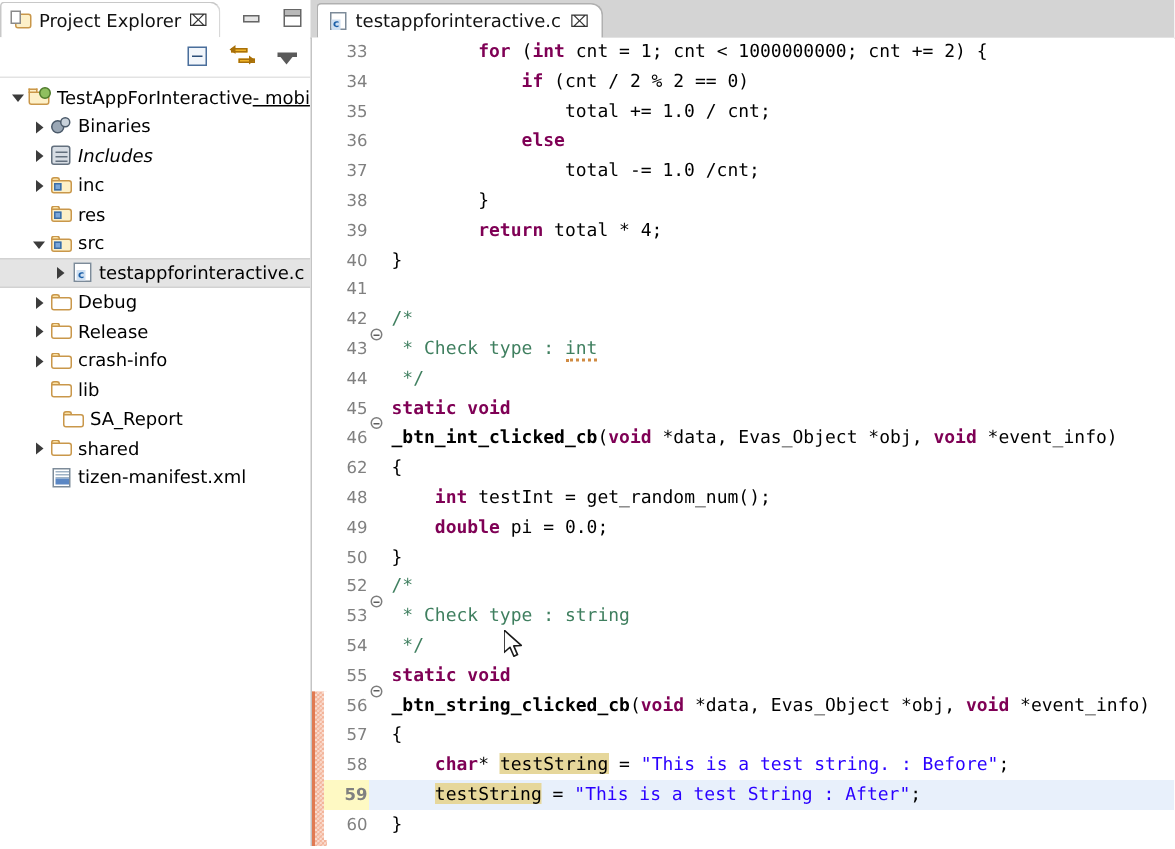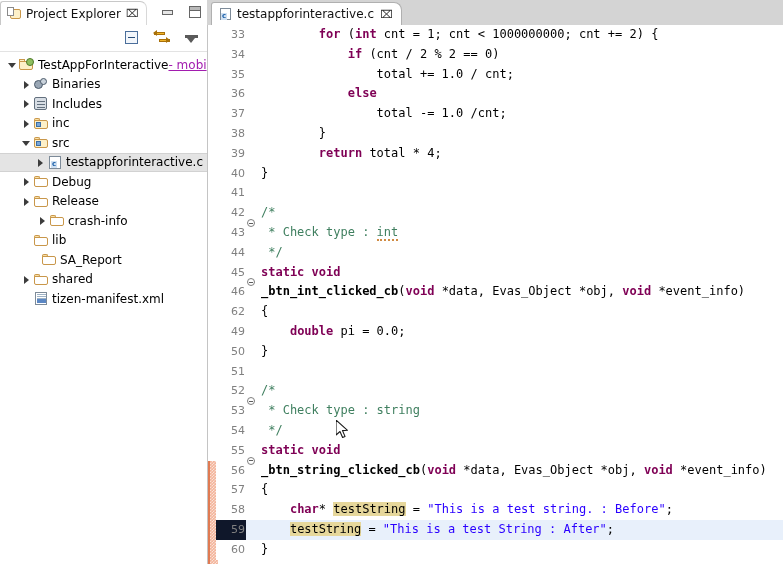--- a/index.html
+++ b/index.html
@@ -119,21 +119,21 @@
     border-bottom: 4px solid transparent;
   }
   .twist.open::before {
     content: ""; position: absolute; left: 2px; top: 5px;
     border-top: 5px solid #3c3c3c;
     border-left: 4px solid transparent;
     border-right: 4px solid transparent;
   }
   .ticon { width: 16px; height: 15px; flex: 0 0 16px; position: relative; margin-right: 3px; }
   .tlabel { color: #000; }
-  .tsuffix { color: #a21caf; text-decoration: underline; }
+  .tsuffix { color: #000000; text-decoration: underline; }
 
   
   .ic-folder { position:absolute; left:1px; top:2px; width:14px; height:11px; }
   .ic-folder .body {
     position:absolute; left:0; top:2px; width:14px; height:9px;
     background:#fbe3a8; border:1px solid #c9974a;
     border-radius:0 2px 2px 2px; box-sizing:border-box;
   }
   .ic-folder .tabtop {
     position:absolute; left:0; top:0; width:6px; height:3px;
@@ -272,21 +272,21 @@
     width: 30px; flex: 0 0 30px;
     text-align: right;
     color: #808080;
     font-size: 11px;
     padding-right: 1px;
     background: #ffffff;
     font-family: "DejaVu Sans", "Liberation Sans", sans-serif;
     box-sizing: border-box;
     user-select: none;
   }
-  .crow.curline .gutter { background:#0f172a; }
+  .crow.curline .gutter { background:#fef9c3;font-weight:bold; }
   .fold {
     width: 11px; flex: 0 0 11px;
     position: relative;
     background: #ffffff;
   }
   .crow.curline .fold { background:#ffffff; }
   .fold.has::before {
     content:""; position:absolute; left:1px; top:6px;
     width:8px; height:8px; border:1px solid #7e7e7e;
     border-radius:50%; background:#ffffff; box-sizing:border-box;
@@ -379,38 +379,48 @@
         <div class="tnode" style="padding-left: 20px;">
           <span class="twist closed"></span>
           <span class="ticon">
             <span class="ic-bin">
               <span class="g1"></span>
               <span class="g2"></span>
             </span>
           </span>
           <span class="tlabel">Binaries</span>
         </div>
-        <div class="tnode" style="padding-left: 20px;">
+        <div class="tnode" style="padding-left: 20px; font-style: italic;">
           <span class="twist closed"></span>
           <span class="ticon">
             <span class="ic-inc"></span>
           </span>
           <span class="tlabel">Includes</span>
         </div>
         <div class="tnode" style="padding-left: 20px;">
           <span class="twist closed"></span>
           <span class="ticon">
             <span class="ic-folder src">
               <span class="tabtop"></span>
               <span class="body"></span>
             </span>
           </span>
           <span class="tlabel">inc</span>
         </div>
         <div class="tnode" style="padding-left: 20px;">
+          <span class="twist "></span>
+          <span class="ticon">
+            <span class="ic-folder src">
+              <span class="tabtop"></span>
+              <span class="body"></span>
+            </span>
+          </span>
+          <span class="tlabel">res</span>
+        </div>
+        <div class="tnode" style="padding-left: 20px;">
           <span class="twist open"></span>
           <span class="ticon">
             <span class="ic-folder src">
               <span class="tabtop"></span>
               <span class="body"></span>
             </span>
           </span>
           <span class="tlabel">src</span>
         </div>
         <div class="tnode selected" style="padding-left: 34px;">
@@ -433,21 +443,21 @@
         <div class="tnode" style="padding-left: 20px;">
           <span class="twist closed"></span>
           <span class="ticon">
             <span class="ic-folder plainopen">
               <span class="tabtop"></span>
               <span class="body"></span>
             </span>
           </span>
           <span class="tlabel">Release</span>
         </div>
-        <div class="tnode" style="padding-left: 36px; text-align: right;">
+        <div class="tnode" style="padding-left: 20px; text-align: right;">
           <span class="twist closed"></span>
           <span class="ticon">
             <span class="ic-folder plainopen">
               <span class="tabtop"></span>
               <span class="body"></span>
             </span>
           </span>
           <span class="tlabel">crash-info</span>
         </div>
         <div class="tnode" style="padding-left: 20px;">
@@ -515,23 +525,23 @@
           <div class="crow"><span class="gutter">38</span><span class="fold"></span><span class="ctext"><span class="pl">        }</span></span></div>
           <div class="crow"><span class="gutter">39</span><span class="fold"></span><span class="ctext"><span class="pl">        </span><span class="kw">return</span><span class="pl"> total * 4;</span></span></div>
           <div class="crow"><span class="gutter">40</span><span class="fold"></span><span class="ctext"><span class="pl">}</span></span></div>
           <div class="crow"><span class="gutter">41</span><span class="fold"></span><span class="ctext"><span class="pl"></span></span></div>
           <div class="crow"><span class="gutter">42</span><span class="fold has"></span><span class="ctext"><span class="cm">/*</span></span></div>
           <div class="crow"><span class="gutter">43</span><span class="fold"></span><span class="ctext"><span class="cm"> * Check type : </span><span class="cm spell">int</span></span></div>
           <div class="crow"><span class="gutter">44</span><span class="fold"></span><span class="ctext"><span class="cm"> */</span></span></div>
           <div class="crow"><span class="gutter">45</span><span class="fold has"></span><span class="ctext"><span class="kw">static void</span></span></div>
           <div class="crow"><span class="gutter">46</span><span class="fold"></span><span class="ctext"><span class="pl" style="font-weight: bold;">_btn_int_clicked_cb</span><span class="pl">(</span><span class="kw">void</span><span class="pl"> *data, Evas_Object *obj, </span><span class="kw">void</span><span class="pl"> *event_info)</span></span></div>
           <div class="crow"><span class="gutter">62</span><span class="fold"></span><span class="ctext"><span class="pl">{</span></span></div>
+          <div class="crow"><span class="gutter">48</span><span class="fold"></span><span class="ctext"><span class="pl">    </span><span class="kw">int</span><span class="pl"> testInt = get_random_num();</span></span></div>
           <div class="crow"><span class="gutter">49</span><span class="fold"></span><span class="ctext"><span class="pl">    </span><span class="kw">double</span><span class="pl"> pi = 0.0;</span></span></div>
           <div class="crow"><span class="gutter">50</span><span class="fold"></span><span class="ctext"><span class="pl">}</span></span></div>
-          <div class="crow"><span class="gutter">51</span><span class="fold"></span><span class="ctext"><span class="pl"></span></span></div>
           <div class="crow"><span class="gutter">52</span><span class="fold has"></span><span class="ctext"><span class="cm">/*</span></span></div>
           <div class="crow"><span class="gutter">53</span><span class="fold"></span><span class="ctext"><span class="cm"> * Check type : string</span></span></div>
           <div class="crow"><span class="gutter">54</span><span class="fold"></span><span class="ctext"><span class="cm"> */</span></span></div>
           <div class="crow"><span class="gutter">55</span><span class="fold has"></span><span class="ctext"><span class="kw">static void</span></span></div>
           <div class="crow"><span class="gutter">56</span><span class="fold"></span><span class="ctext"><span class="pl" style="font-weight: bold;">_btn_string_clicked_cb</span><span class="pl">(</span><span class="kw">void</span><span class="pl"> *data, Evas_Object *obj, </span><span class="kw">void</span><span class="pl"> *event_info)</span></span></div>
           <div class="crow"><span class="gutter">57</span><span class="fold"></span><span class="ctext"><span class="pl">{</span></span></div>
           <div class="crow"><span class="gutter">58</span><span class="fold"></span><span class="ctext"><span class="pl">    </span><span class="kw">char</span><span class="pl">* </span><span class="pl occ">testString</span><span class="pl"> = </span><span class="st">"This is a test string. : Before"</span><span class="pl">;</span></span></div>
           <div class="crow curline"><span class="gutter">59</span><span class="fold"></span><span class="ctext"><span class="pl">    </span><span class="pl occ">testSt</span><span class="caret"></span><span class="pl occ">ring</span><span class="pl"> = </span><span class="st">"This is a test String : After"</span><span class="pl">;</span></span></div>
           <div class="crow"><span class="gutter">60</span><span class="fold"></span><span class="ctext"><span class="pl">}</span></span></div>
         </div>

